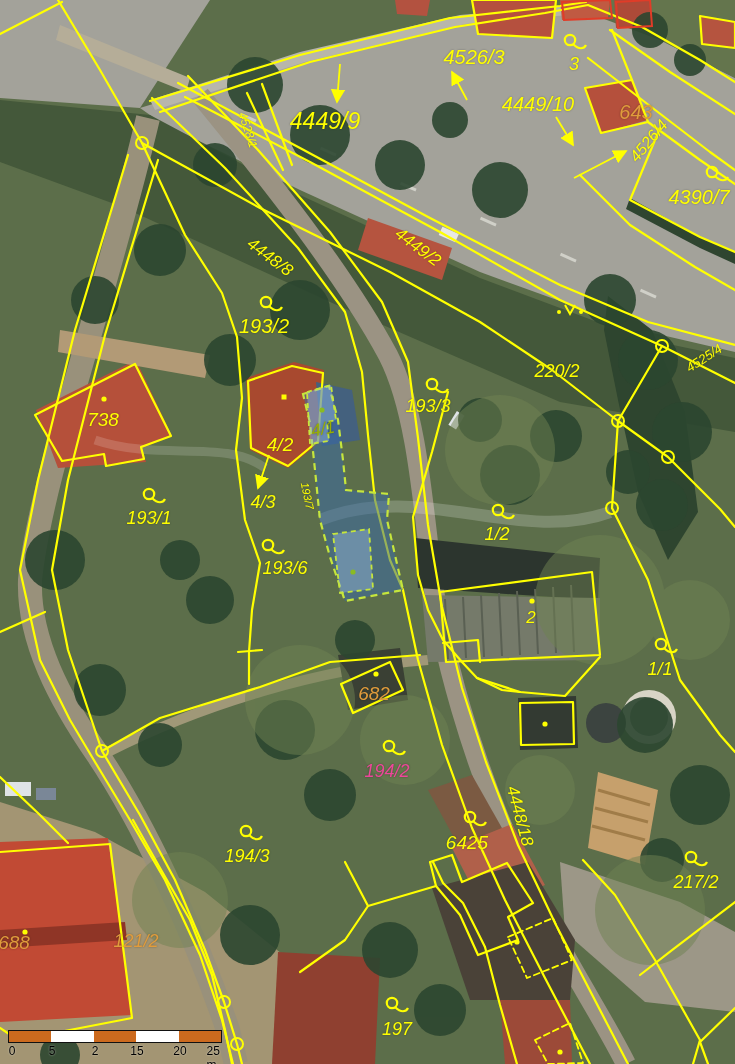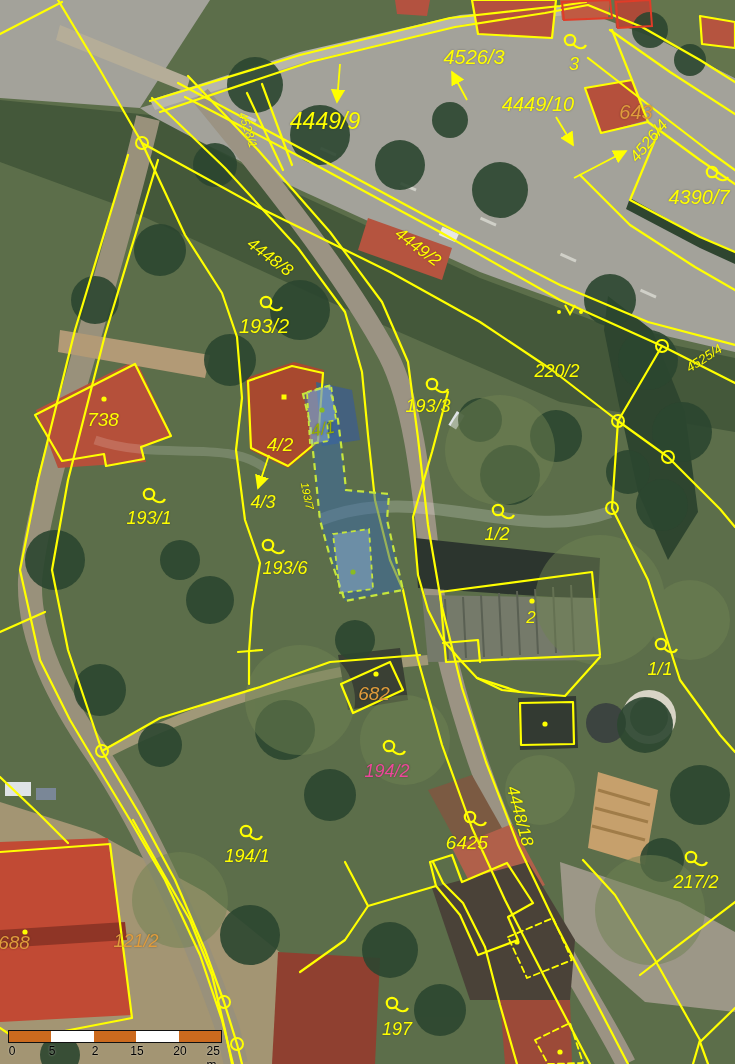--- a/index.html
+++ b/index.html
@@ -355,21 +355,21 @@
       <div class="lbl" style="left: 149px; top: 518px; font-size: 18px; color: rgb(255, 255, 0); transform: translate(-50%, -50%) rotate(0deg);">193/1</div>
       <div class="lbl" style="left: 285px; top: 568px; font-size: 18px; color: rgb(255, 255, 0); transform: translate(-50%, -50%) rotate(0deg);">193/6</div>
       <div class="lbl" style="left: 428px; top: 406px; font-size: 18px; color: rgb(255, 255, 0); transform: translate(-50%, -50%) rotate(0deg);">193/3</div>
       <div class="lbl" style="left: 497px; top: 534px; font-size: 18px; color: rgb(255, 255, 0); transform: translate(-50%, -50%) rotate(0deg);">1/2</div>
       <div class="lbl" style="left: 531px; top: 617px; font-size: 17px; color: rgb(255, 255, 0); transform: translate(-50%, -50%) rotate(0deg);">2</div>
       <div class="lbl" style="left: 660px; top: 669px; font-size: 18px; color: rgb(255, 255, 0); transform: translate(-50%, -50%) rotate(0deg);">1/1</div>
       <div class="lbl" style="left: 374px; top: 693px; font-size: 19px; color: rgb(224, 156, 60); transform: translate(-50%, -50%) rotate(0deg);">682</div>
       <div class="lbl" style="left: 387px; top: 771px; font-size: 18px; color: #ec4899; transform: translate(-50%, -50%) rotate(0deg);">194/2</div>
       <div class="lbl" style="left: 467px; top: 842px; font-size: 19px; color: rgb(255, 255, 0); transform: translate(-50%, -50%) rotate(0deg);">6425</div>
       <div class="lbl" style="left: 520px; top: 816px; font-size: 17px; color: rgb(255, 255, 0); transform: translate(-50%, -50%) rotate(75deg);">4448/18</div>
-      <div class="lbl" style="left: 247px; top: 856px; font-size: 18px; color: rgb(255, 255, 0); transform: translate(-50%, -50%) rotate(0deg);">194/1</div>
+      <div class="lbl" style="left: 247px; top: 856px; font-size: 18px; color: rgb(255, 255, 0); transform: translate(-50%, -50%) rotate(0deg);">194/3</div>
       <div class="lbl" style="left: 696px; top: 882px; font-size: 18px; color: rgb(255, 255, 0); transform: translate(-50%, -50%) rotate(0deg);">217/2</div>
       <div class="lbl" style="left: 14px; top: 942px; font-size: 19px; color: rgb(224, 156, 60); transform: translate(-50%, -50%) rotate(0deg);">688</div>
       <div class="lbl" style="left: 136px; top: 941px; font-size: 18px; color: rgb(224, 156, 60); transform: translate(-50%, -50%) rotate(0deg);">121/2</div>
       <div class="lbl" style="left: 397px; top: 1029px; font-size: 18px; color: rgb(255, 255, 0); transform: translate(-50%, -50%) rotate(0deg);">197</div>
       <div class="lbl" style="left: 704px; top: 358px; font-size: 13px; color: rgb(255, 255, 0); transform: translate(-50%, -50%) rotate(-33deg);">4525/4</div>
     </div>
 
 
 <div id="scalebar">
   <div class="bar">

